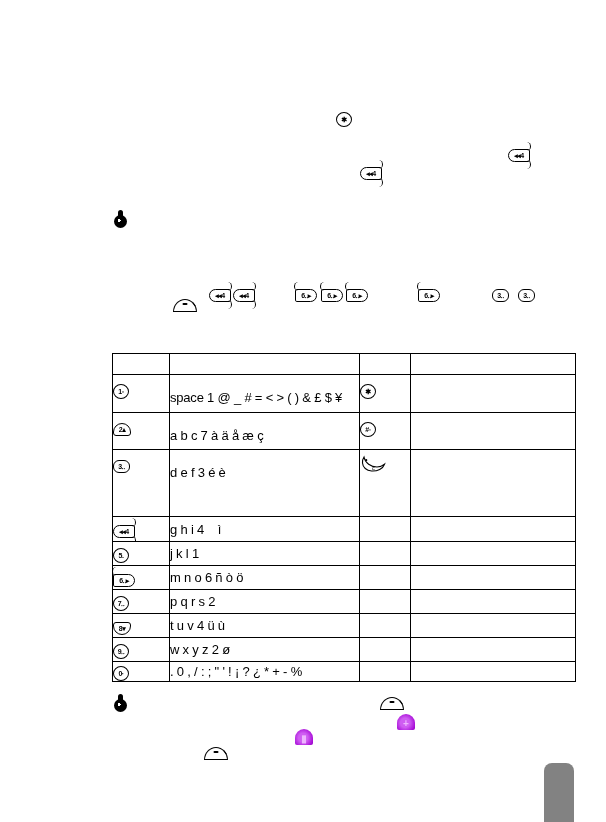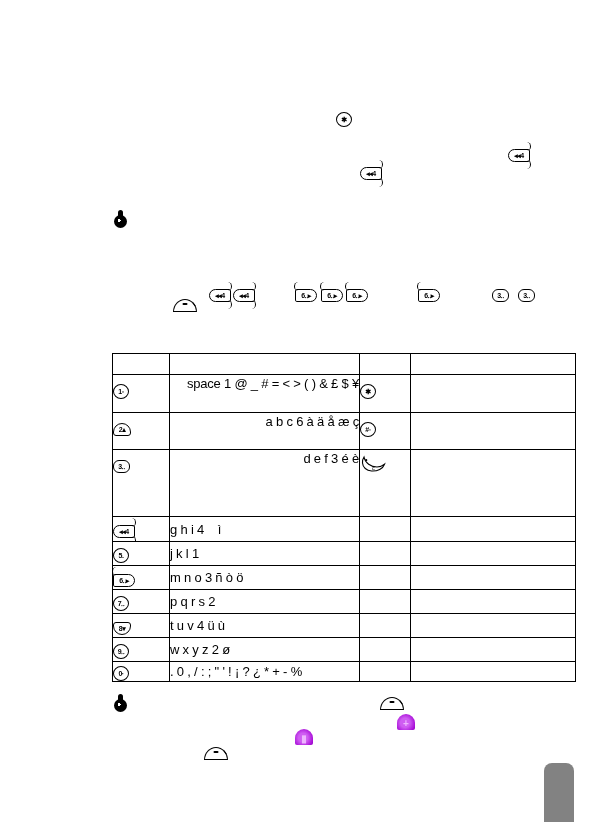--- a/index.html
+++ b/index.html
@@ -44,21 +44,21 @@
   .float{position:absolute;}
 
   
   table.keytable{position:absolute;left:112px;top:353px;width:463px;border-collapse:collapse;table-layout:fixed;
       background:#fff;}
   table.keytable td{border:1.5px solid #000;padding:0;overflow:hidden;vertical-align:middle;}
   table.keytable tr.tall td{vertical-align:top;}
   td.key-cell{padding-left:6px;}
   tr.tall td.key-cell{padding-top:5px;}
   td.chars-cell{font-size:13px;font-weight:500;letter-spacing:-0.2px;white-space:pre;padding-left:10px;}
-  tr.tall td.chars-cell{padding-top:1px;text-align:right;}
+  tr.tall td.chars-cell{padding-top:15px;}
   td.action-cell{padding-left:4px;}
   tr.tall td.action-cell{padding-top:5px;}
 
   
   .side-tab{position:absolute;left:544px;top:763px;width:30px;height:59px;background:#828282;border-radius:8px 8px 0 0;}
 </style>
 </head>
 <body>
 
 <div class="page">
@@ -99,21 +99,21 @@
           <td></td>
         </tr>
         <tr class="tall" style="height: 38px;">
           <td class="key-cell"><span class="kc shape-circle">1▫</span></td>
           <td class="chars-cell">space 1 @ _ # = &lt; &gt; ( ) &amp; £ $ ¥</td>
           <td class="action-cell"><span class="kc shape-circle">✱</span></td>
           <td></td>
         </tr>
         <tr class="tall" style="height: 37px;">
           <td class="key-cell"><span class="kc shape-dometop">2▴</span></td>
-          <td class="chars-cell">a b c 6 à ä å æ ç</td>
+          <td class="chars-cell">a b c 7 à ä å æ ç</td>
           <td class="action-cell"><span class="kc shape-circle">#◦</span></td>
           <td></td>
         </tr>
         <tr class="tall" style="height: 67px;">
           <td class="key-cell"><span class="kc shape-roundrect">3‥</span></td>
           <td class="chars-cell">d e f 3 é è</td>
           <td class="action-cell"><svg width="27" height="18" viewBox="0 0 27 18">
     <path d="M4,2 C5,8 11,12 17,12 C20,12 22.5,11 24.5,9.2 C23,13.6 17.5,16.4 11.5,16 C6.5,15.6 2.8,12.4 2.5,8 C2.4,5.6 3,3.4 4,2 Z" fill="#ffffff" stroke="#000000" stroke-width="1.1"></path>
     <circle cx="6.2" cy="5.2" r="1.1" fill="#000000"></circle>
     <text x="12" y="15.2" font-size="5.5" font-family="Liberation Sans, sans-serif">c</text>
@@ -127,21 +127,21 @@
           <td></td>
         </tr>
         <tr style="height: 24px;">
           <td class="key-cell"><span class="kc shape-circle">5.</span></td>
           <td class="chars-cell">j k l 1</td>
           <td class="action-cell"></td>
           <td></td>
         </tr>
         <tr style="height: 24px;">
           <td class="key-cell"><span class="kc shape-bubble-right">6‥▸</span></td>
-          <td class="chars-cell">m n o 3 ñ ò ö</td>
+          <td class="chars-cell">m n o 6 ñ ò ö</td>
           <td class="action-cell"></td>
           <td></td>
         </tr>
         <tr style="height: 24px;">
           <td class="key-cell"><span class="kc shape-circle">7‥</span></td>
           <td class="chars-cell">p q r s 2</td>
           <td class="action-cell"></td>
           <td></td>
         </tr>
         <tr style="height: 24px;">

